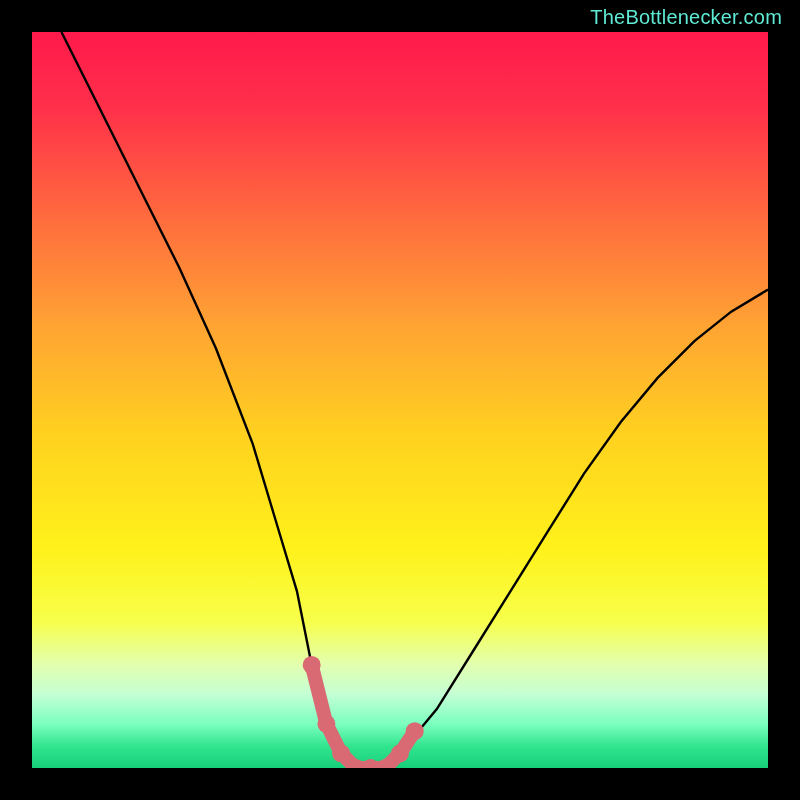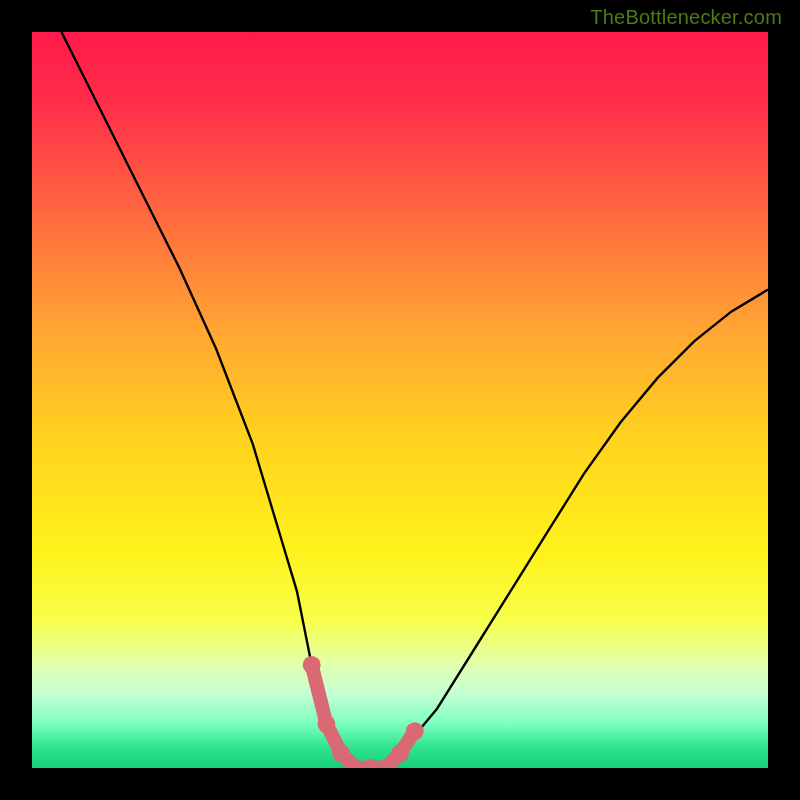--- a/index.html
+++ b/index.html
@@ -28,21 +28,21 @@
     overflow: hidden;
   }
   .gradient {
     position: absolute;
     inset: 0;
   }
   .watermark {
     position: absolute;
     top: 6px;
     right: 18px;
-    color: #4d7c0f;
+    color: #5eead4;
     font-size: 20px;
     font-weight: 500;
     letter-spacing: 0.2px;
   }
   svg.curve {
     position: absolute;
     inset: 0;
   }
 </style>
 </head>

